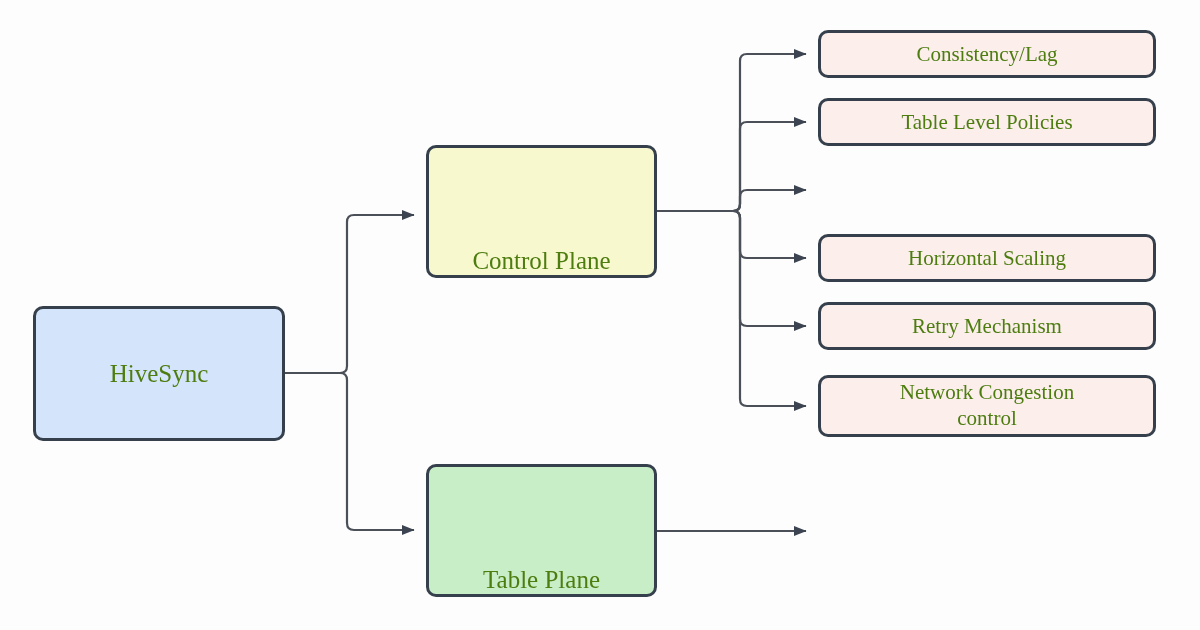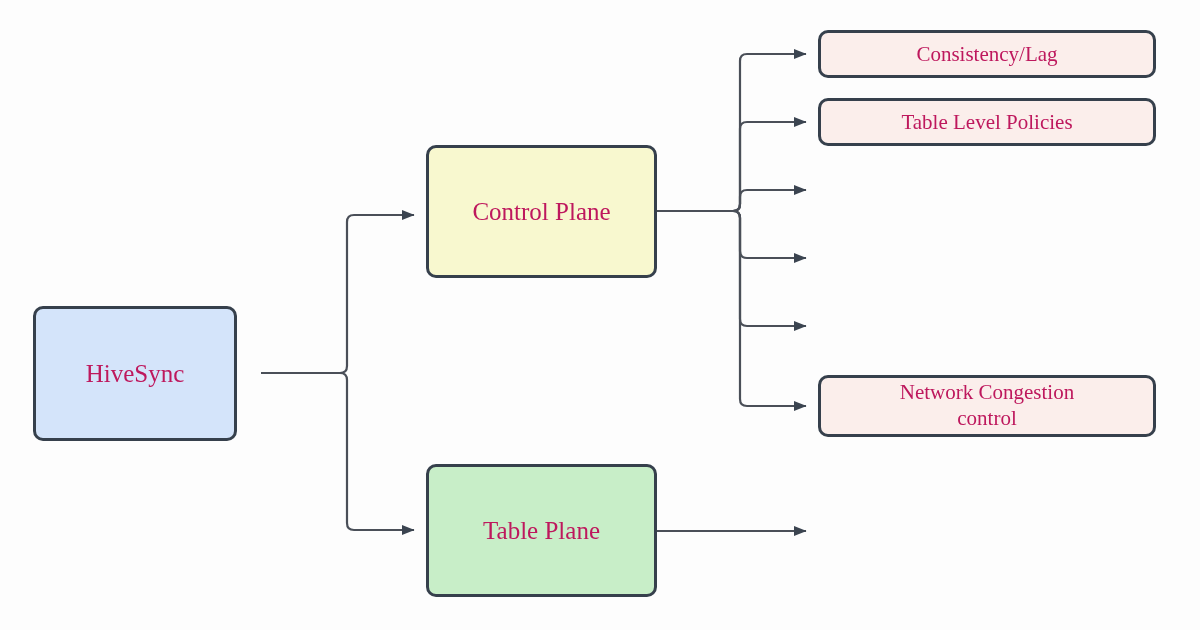--- a/index.html
+++ b/index.html
@@ -24,34 +24,35 @@
   }
   .node {
     position: absolute;
     box-sizing: border-box;
     border: 3px solid #36404c;
     border-radius: 10px;
     display: flex;
     align-items: center;
     justify-content: center;
     text-align: center;
-    color: #be185d;
+    color: #4d7c0f;
     line-height: 1.18;
     z-index: 2;
   }
   .node-root {
     left: 33px;  top: 306px;
-    width: 204px; height: 135px;
+    width: 252px; height: 135px;
     background: #d4e4fa;
     font-size: 25px;
   }
   .node-plane {
     left: 426px;
     width: 231px; height: 133px;
     font-size: 25px;
+    align-items: flex-end;
   }
   .node-control { top: 145px; background: #f8f8cf; }
   .node-data    { top: 464px; background: #c8eec8; }
   .node-leaf {
     left: 818px;
     width: 338px; height: 48px;
     background: #fbeeeb;
     font-size: 21px;
   }
   .node-leaf.tall {
@@ -108,21 +109,27 @@
 
   <div class="node node-leaf" style="top:30px">
     <span class="leaf-label">Consistency/Lag</span>
   </div>
 
   <div class="node node-leaf" style="top:98px">
     <span class="leaf-label">Table Level Policies</span>
   </div>
 
 
+  <div class="node node-leaf" style="top:234px">
+    <span class="leaf-label">Horizontal Scaling</span>
+  </div>
 
+  <div class="node node-leaf" style="top:302px">
+    <span class="leaf-label">Retry Mechanism</span>
+  </div>
 
   <div class="node node-leaf tall" style="top:375px">
     <span class="leaf-label">
       <span>Network Congestion</span><br>
       <span>control</span>
     </span>
   </div>
 
 
 </div>

